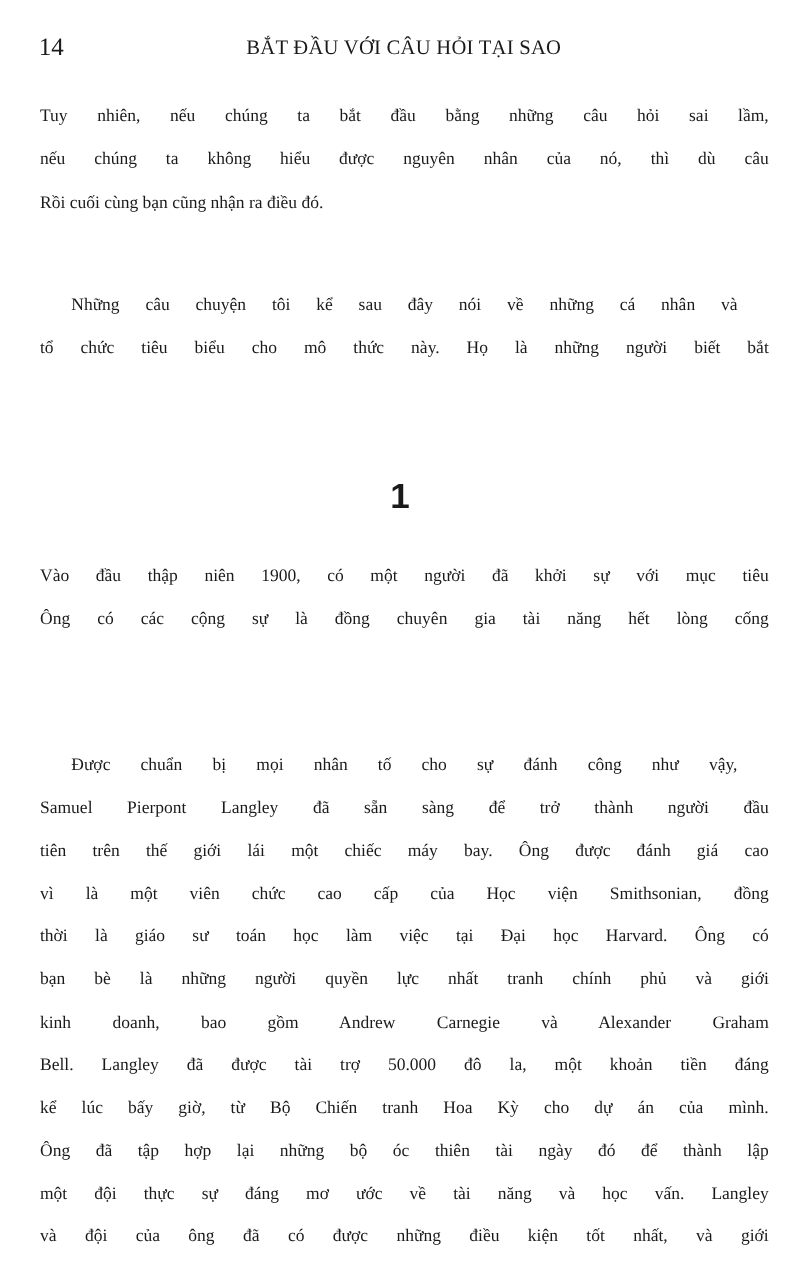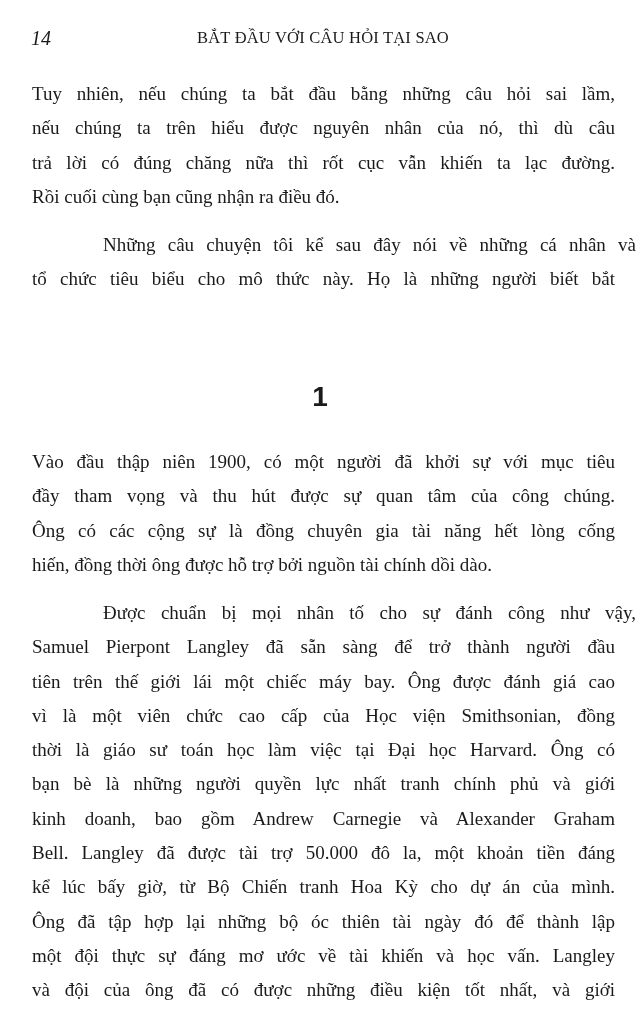--- a/index.html
+++ b/index.html
@@ -14,42 +14,41 @@
       overflow: hidden;
       color: #1a1a1a;
       font-family: "Liberation Serif", "DejaVu Serif", serif;
     }
     .page-number {
       position: absolute;
       left: 31px;
       top: 26px;
       font-size: 20px;
       line-height: 24px;
-      font-style: italic;
     }
     .running-header {
       position: absolute;
       left: 0;
       width: 646px;
       top: 27px;
       text-align: center;
       font-size: 16.5px;
       letter-spacing: 0.2px;
       line-height: 22px;
     }
     .block {
       position: absolute;
       left: 32px;
       width: 583px;
     }
     .line {
       display: block;
       height: 34.3px;
       line-height: 34.3px;
-      font-size: 19px;
+      font-size: 14px;
       text-align: justify;
       text-align-last: justify;
       white-space: nowrap;
       overflow: visible;
     }
     .line.last {
       text-align-last: left;
     }
     .line.indent {
       padding-left: 25px;
@@ -70,56 +69,52 @@
       display: inline-block;
       width: 100%;
       text-align: justify;
       text-align-last: justify;
     }
     .line.last > span {
       text-align-last: left;
     }
     .line.indent > span {
       width: calc(100% - 25px);
-      margin-left: 46px;
     }
   </style>
 </head>
 <body>
 
 <div class="page-number">14</div>
 <div class="running-header">BẮT ĐẦU VỚI CÂU HỎI TẠI SAO</div>
 
 <div class="block" style="top:77px;">
   <span class="line"><span>Tuy nhiên, nếu chúng ta bắt đầu bằng những câu hỏi sai lầm,</span></span>
-  <span class="line"><span>nếu chúng ta trên hiểu được nguyên nhân của nó, thì dù câu</span></span>
-  <span class="line"><span>trả lời có đúng chăng nữa thì rốt cục vẫn khiến ta lạc đường.</span></span>
+  <span class="line"><span>nếu chúng ta không hiểu được nguyên nhân của nó, thì dù câu</span></span>
   <span class="line last"><span>Rồi cuối cùng bạn cũng nhận ra điều đó.</span></span>
 </div>
 
 <div class="block" style="top:228px;">
   <span class="line indent"><span>Những câu chuyện tôi kể sau đây nói về những cá nhân và</span></span>
   <span class="line"><span>tổ chức tiêu biểu cho mô thức này. Họ là những người biết bắt</span></span>
 </div>
 
 <div class="section-number">1</div>
 
 <div class="block" style="top:445px;">
   <span class="line"><span>Vào đầu thập niên 1900, có một người đã khởi sự với mục tiêu</span></span>
-  <span class="line"><span>đầy tham vọng và thu hút được sự quan tâm của công chúng.</span></span>
   <span class="line"><span>Ông có các cộng sự là đồng chuyên gia tài năng hết lòng cống</span></span>
-  <span class="line last"><span>hiến, đồng thời ông được hỗ trợ bởi nguồn tài chính dồi dào.</span></span>
 </div>
 
 <div class="block" style="top:596px;">
   <span class="line indent"><span>Được chuẩn bị mọi nhân tố cho sự đánh công như vậy,</span></span>
   <span class="line"><span>Samuel Pierpont Langley đã sẵn sàng để trở thành người đầu</span></span>
   <span class="line"><span>tiên trên thế giới lái một chiếc máy bay. Ông được đánh giá cao</span></span>
   <span class="line"><span>vì là một viên chức cao cấp của Học viện Smithsonian, đồng</span></span>
   <span class="line"><span>thời là giáo sư toán học làm việc tại Đại học Harvard. Ông có</span></span>
   <span class="line"><span>bạn bè là những người quyền lực nhất tranh chính phủ và giới</span></span>
   <span class="line"><span>kinh doanh, bao gồm Andrew Carnegie và Alexander Graham</span></span>
   <span class="line"><span>Bell. Langley đã được tài trợ 50.000 đô la, một khoản tiền đáng</span></span>
   <span class="line"><span>kể lúc bấy giờ, từ Bộ Chiến tranh Hoa Kỳ cho dự án của mình.</span></span>
   <span class="line"><span>Ông đã tập hợp lại những bộ óc thiên tài ngày đó để thành lập</span></span>
-  <span class="line"><span>một đội thực sự đáng mơ ước về tài khiến và học vấn. Langley</span></span>
+  <span class="line"><span>một đội thực sự đáng mơ ước về tài năng và học vấn. Langley</span></span>
   <span class="line"><span>và đội của ông đã có được những điều kiện tốt nhất, và giới</span></span>
 </div>
 
 </body></html>

